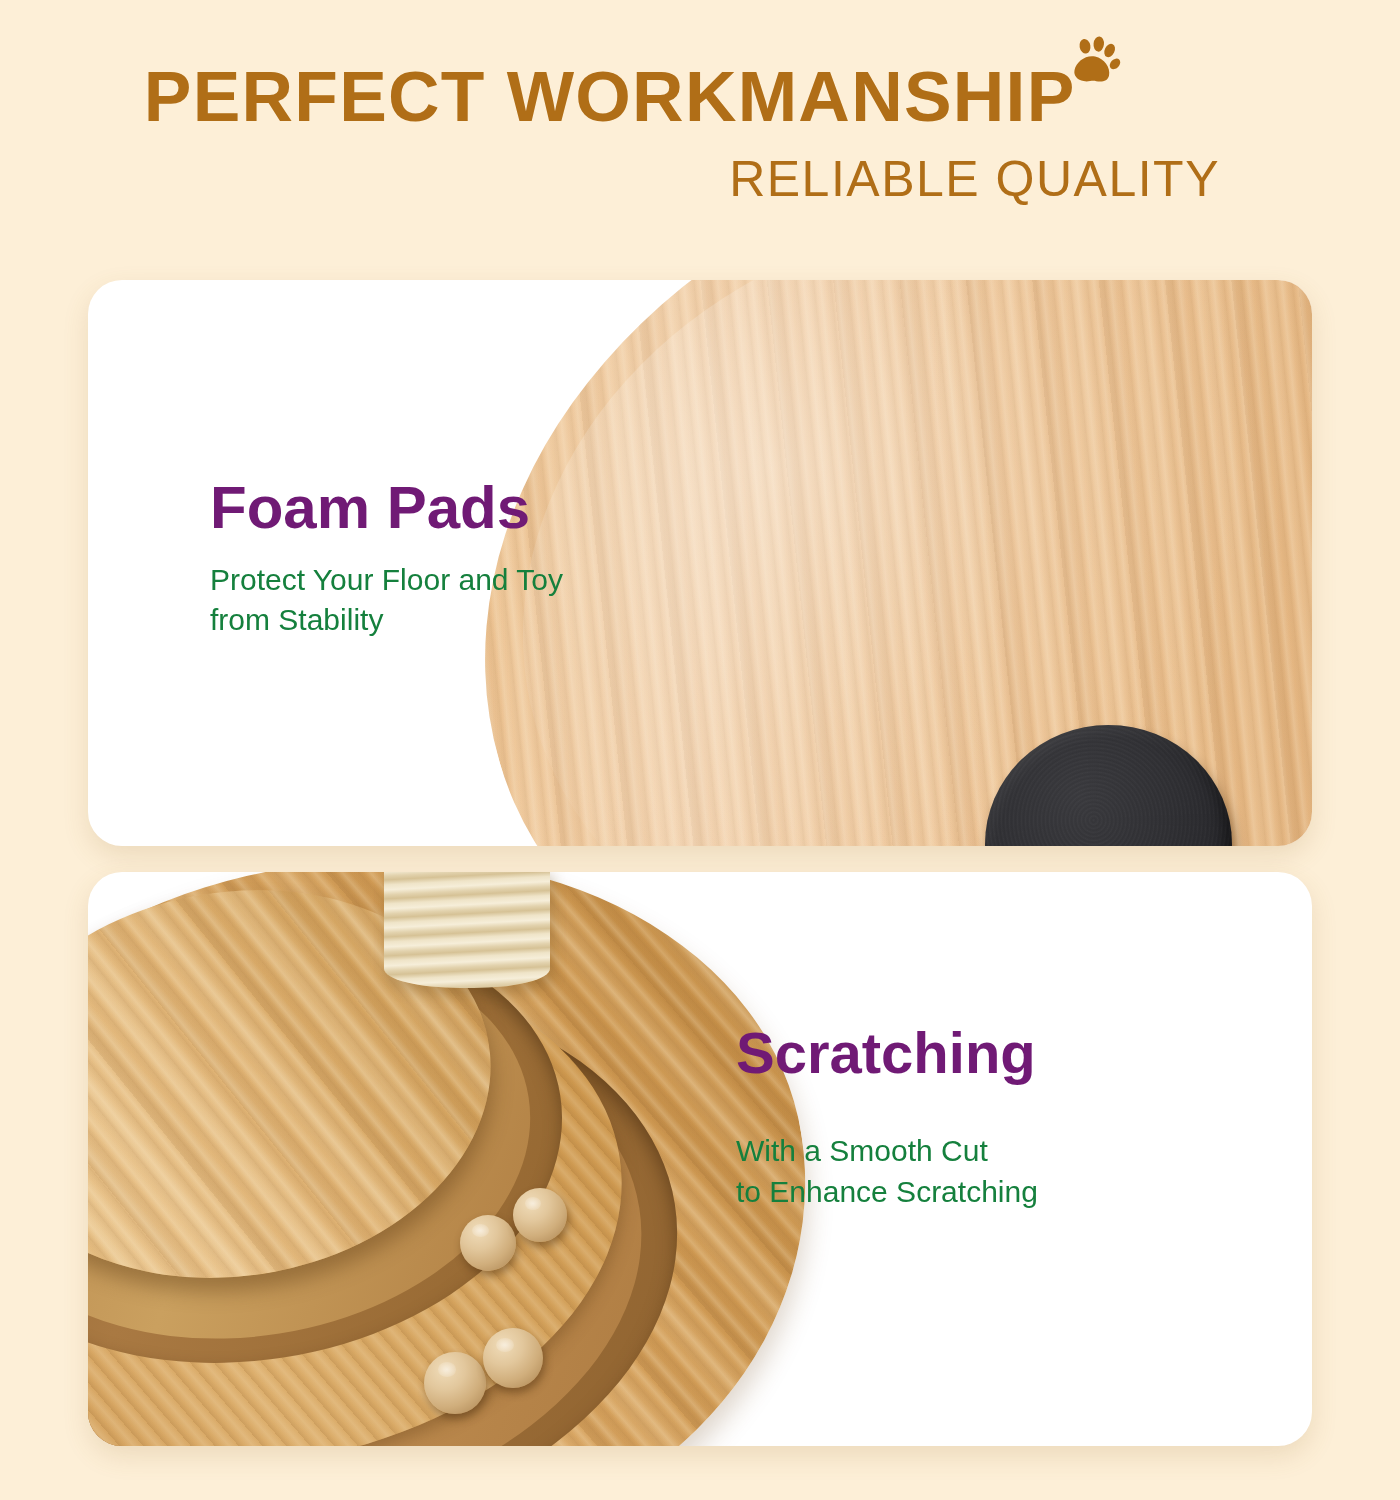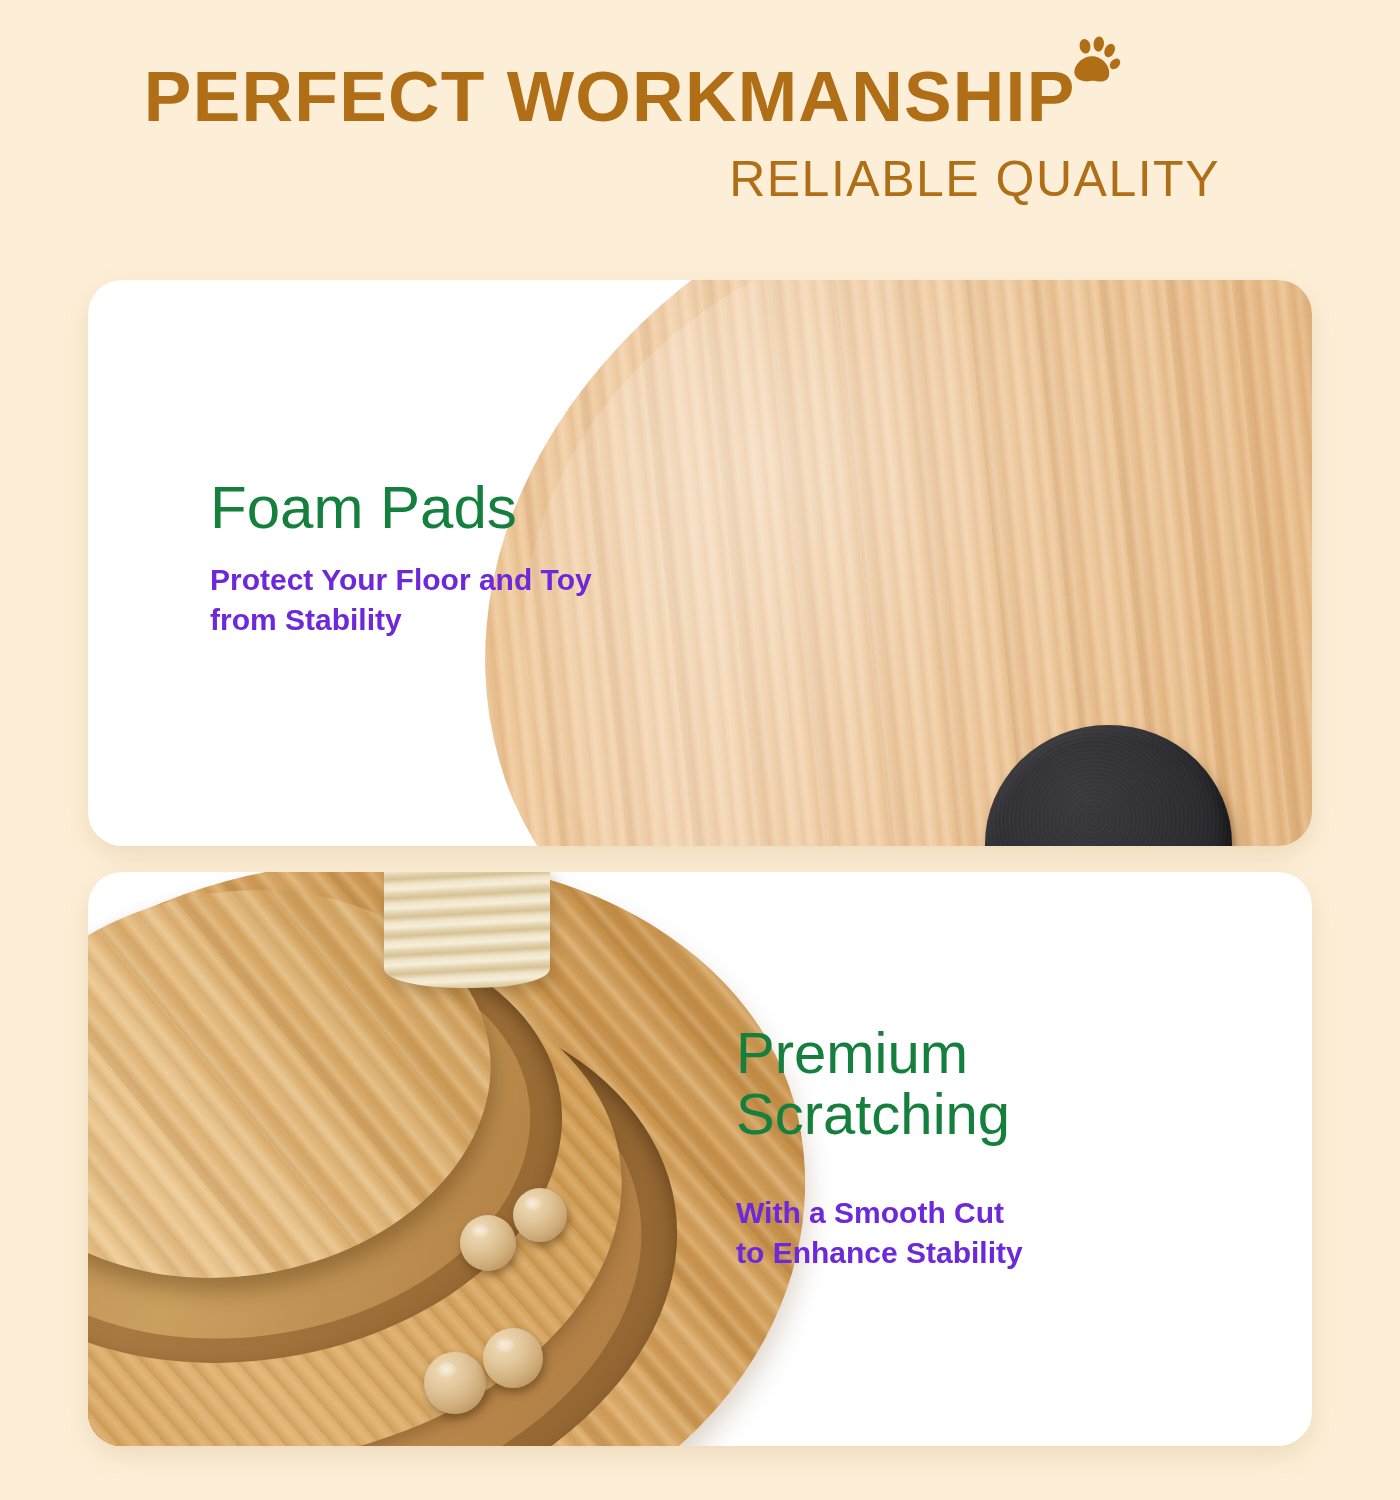--- a/index.html
+++ b/index.html
@@ -44,25 +44,25 @@
     border-radius:34px;
     overflow:hidden;
     box-shadow:0 10px 26px rgba(150,110,50,0.16);
   }
   #card-foam{ left:88px; top:280px; width:1224px; height:566px; }
   #card-chip{ left:88px; top:872px; width:1224px; height:574px; }
 
   
   .card-text{ position:absolute; }
   .card-heading{
-    color:#15803d; font-weight:normal; line-height:1.06;
+    color:#701a75; font-weight:bold; line-height:1.06;
     font-family:"Liberation Sans", sans-serif;
   }
   .card-sub{
-    color:#6d28d9; line-height:1.34; font-weight:700;
+    color:#15803d; line-height:1.34; font-weight:400;
     font-family:"Liberation Sans", sans-serif;
   }
 
   #foam-text{ left:122px; top:196px; }
   #foam-text .card-heading{ font-size:60px; }
   #foam-text .card-sub{ font-size:30px; margin-top:20px; }
 
   #chip-text{ left:648px; top:150px; }
   #chip-text .card-heading{ font-size:58px; }
   #chip-text .card-sub{ font-size:30px; margin-top:48px; }
@@ -316,21 +316,20 @@
     <div class="ball" style="left:425px; top:316px; width:54px; height:54px;"></div>
 
     <div class="ball" style="left:336px; top:480px; width:62px; height:62px;"></div>
     <div class="ball" style="left:395px; top:456px; width:60px; height:60px;"></div>
 
     <div class="sisal-post"></div>
   </div>
 
   <div class="card-text" id="chip-text">
     <div class="card-heading">
-      <div>Premium</div>
       <div>Scratching</div>
     </div>
     <div class="card-sub">
       <div>With a Smooth Cut</div>
-      <div>to Enhance Stability</div>
+      <div>to Enhance Scratching</div>
     </div>
   </div>
 </div>
 
 </body></html>

